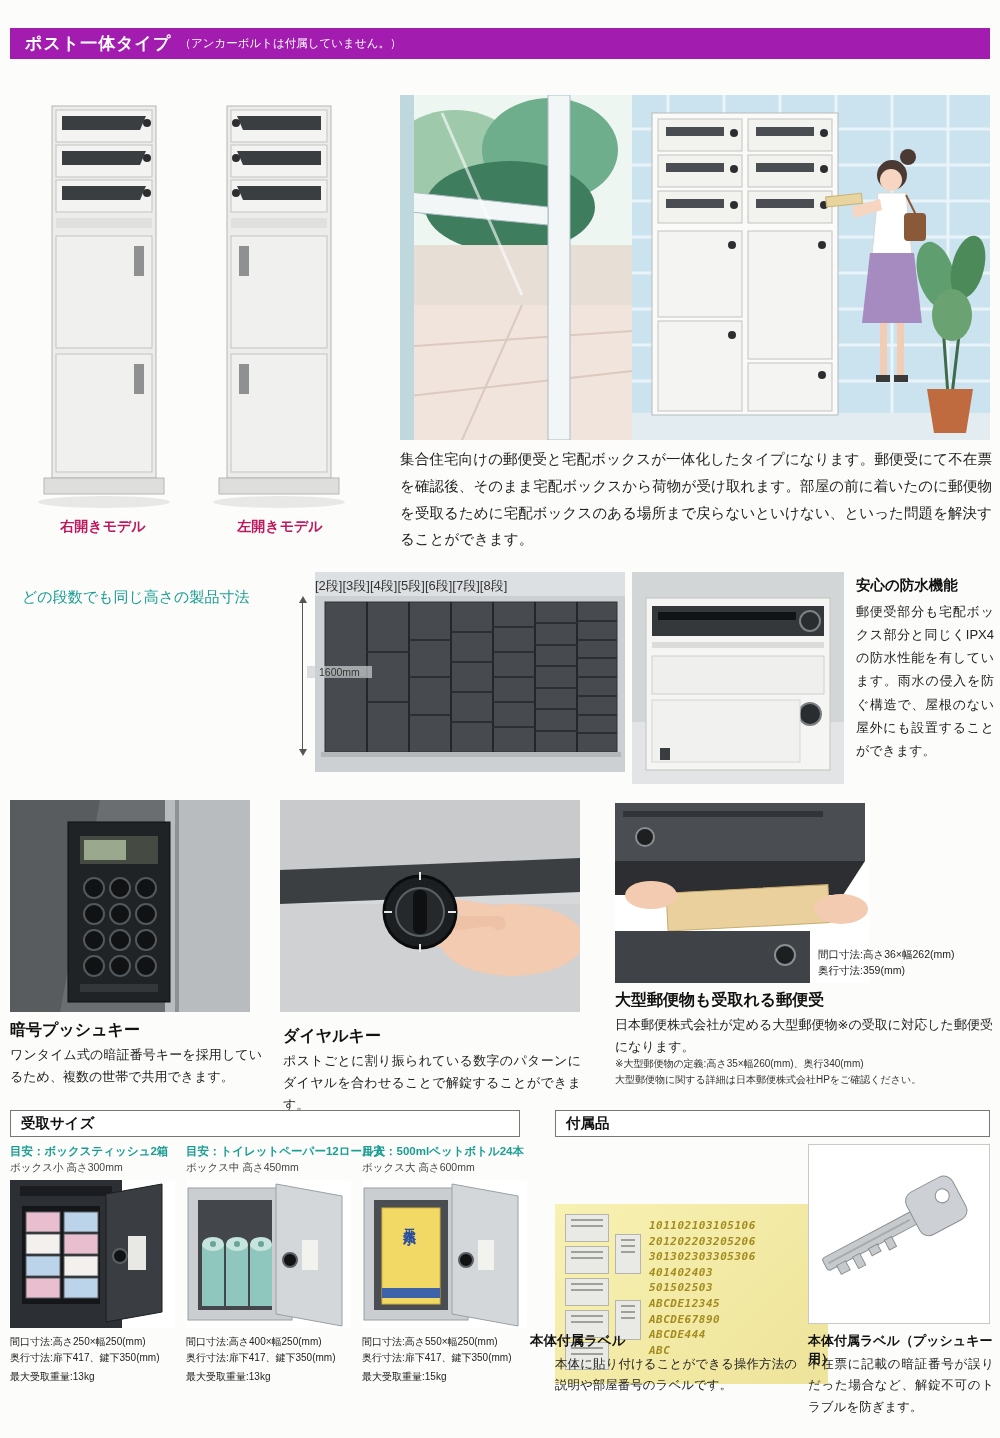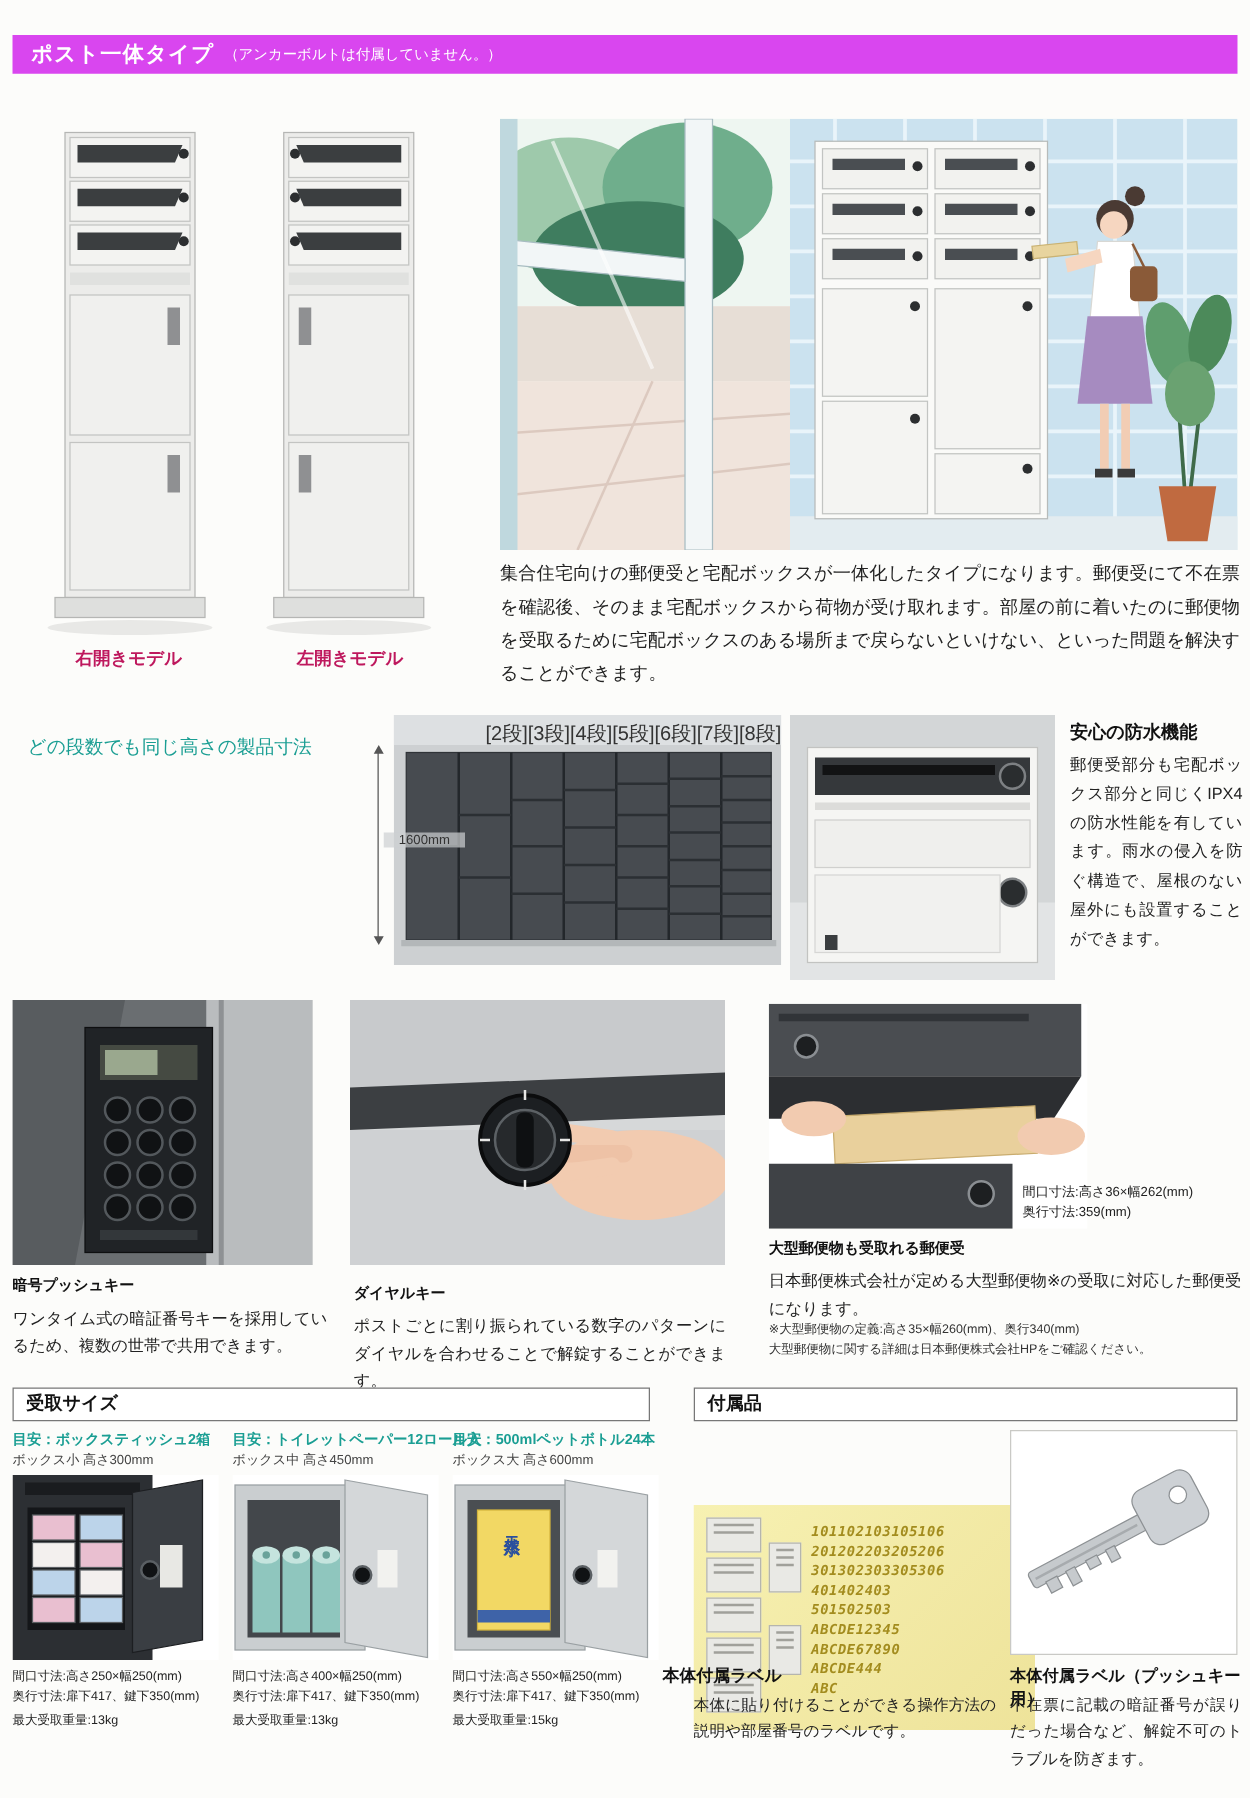--- a/index.html
+++ b/index.html
@@ -1,36 +1,36 @@
 <!DOCTYPE html>
 <html><head>
 <meta charset="utf-8">
 <style>
   *{margin:0;padding:0;box-sizing:border-box}
   body{font-family:"Liberation Sans","DejaVu Sans",sans-serif;background:#e9e9e9;color:#333}
   .page{position:relative;width:1000px;height:1438px;background:#fcfcfa;margin:0 auto;overflow:hidden}
   .abs{position:absolute}
-  .hbar{position:absolute;left:10px;top:28px;width:980px;height:31px;background:#d946ef;color:#fff;display:flex;align-items:center;padding-left:15px}
+  .hbar{position:absolute;left:10px;top:28px;width:980px;height:31px;background:#a21caf;color:#fff;display:flex;align-items:center;padding-left:15px}
   .hbar-title{font-size:17px;font-weight:bold;letter-spacing:1px}
   .hbar-note{font-size:11.5px;margin-left:8px}
   .model-label{position:absolute;text-align:center;font-weight:bold;font-size:14px;color:#be185d}
   .intro{position:absolute;font-size:14.5px;line-height:1.85;color:#222;text-align:justify}
   .teal-title{position:absolute;color:#1a9e93;font-weight:normal;font-size:15px}
   .body-text{position:absolute;font-size:13px;line-height:1.8;color:#222;text-align:justify}
-  .feat-title{position:absolute;font-weight:bold;font-size:12px;color:#111}
+  .feat-title{position:absolute;font-weight:bold;font-size:16px;color:#111}
   .small-note{position:absolute;font-size:10px;line-height:1.6;color:#333}
   .caption{position:absolute;font-size:10.5px;line-height:1.55;color:#222;white-space:nowrap}
   .box-title{position:absolute;height:27px;border:1.5px solid #777;background:#fff;font-weight:bold;font-size:14.5px;line-height:24px;padding-left:10px;color:#111}
   .size-col{position:absolute;top:1144px;width:172px}
   .size-guide{color:#1a9e93;font-weight:bold;font-size:11.5px;white-space:nowrap}
   .size-sub{font-size:10.5px;color:#444;margin-top:2px}
   .size-photo{position:relative;width:165px;height:148px;margin-top:5px}
   .size-dims{margin-top:6px;font-size:10px;line-height:1.6;color:#222;white-space:nowrap}
   .size-weight{margin-top:3px}
-  .tier-labels{position:absolute;display:flex;justify-content:flex-end;font-size:16px;color:#333}
+  .tier-labels{position:absolute;display:flex;justify-content:flex-start;font-size:13px;color:#333}
   .dim-v{position:absolute;width:0;border-left:1px solid #555}
   .dim-v:before,.dim-v:after{content:"";position:absolute;left:-4px;border:4px solid transparent}
   .dim-v:before{top:-2px;border-bottom:7px solid #555;border-top:none}
   .dim-v:after{bottom:-2px;border-top:7px solid #555;border-bottom:none}
   .dim-label{position:absolute;font-size:10.5px;color:#333;background:rgba(205,208,210,.7);padding:0 12px}
   .vert-text{position:absolute;writing-mode:vertical-rl;font-weight:bold;color:#2a4f9e;font-size:13px;letter-spacing:2px}
   .label-img{position:absolute;background:linear-gradient(135deg,#f7f1b2,#eee39a);overflow:hidden}
   .sticker{position:absolute;background:#e9e9e5;border:1px solid #b5b5ae}
   .sticker i{display:block;height:2px;background:#a0a09a;margin:4px 5px 0}
   .num-lines{position:absolute;font-family:"DejaVu Sans Mono",monospace;font-size:11px;font-weight:bold;font-style:italic;color:#a38c1e;line-height:1.42;letter-spacing:.5px}

